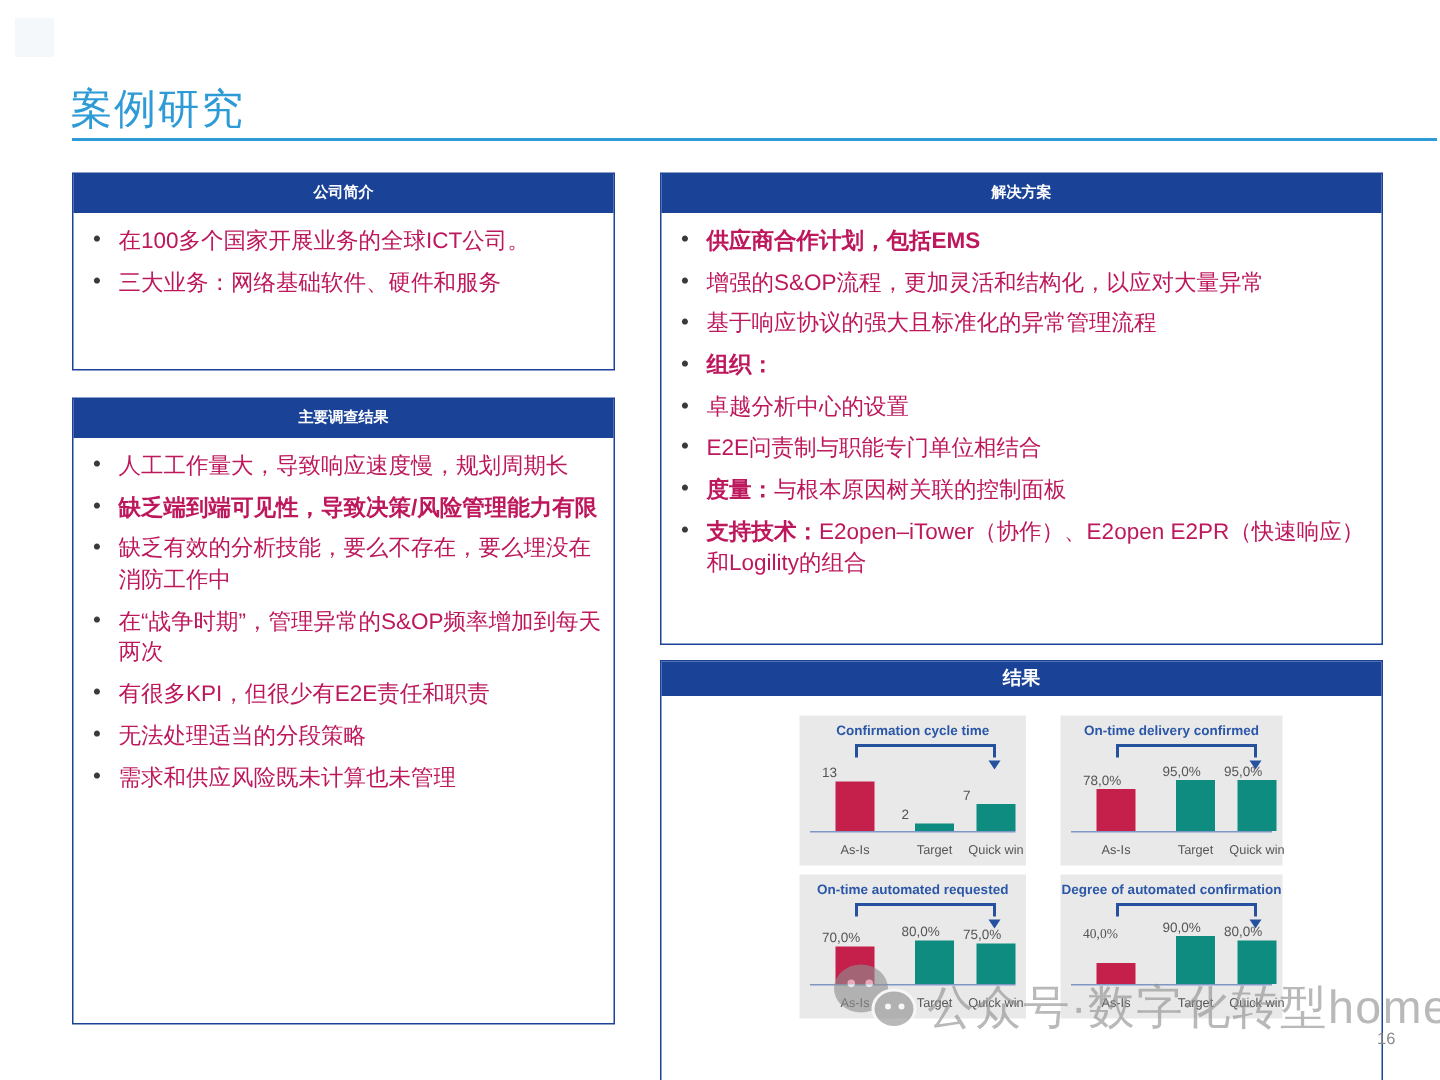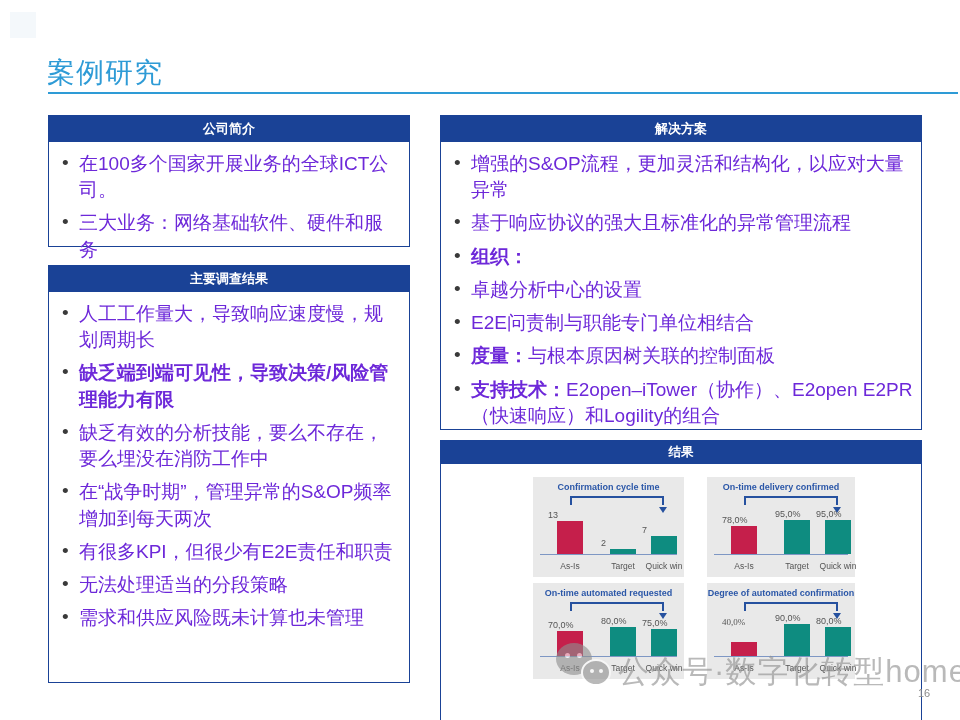--- a/index.html
+++ b/index.html
@@ -13,32 +13,32 @@
   .logo-mark { position:absolute; left:10px; top:12px; width:26px; height:26px; background:#F4F8FB; }
   .slide-title {
     position:absolute; left:47px; top:54px;
     font-size:28px; color:#2E9BD6; font-weight:400; letter-spacing:1px;
   }
   .title-rule { position:absolute; left:48px; top:92px; width:910px; border-top:2px solid #2E9BD6; }
 
   .panel { position:absolute; border:1.5px solid #1A4296; background:#fff; }
   .panel-header {
     background:#1A4296; color:#ffffff; font-weight:bold;
-    font-size:13px; text-align:center; line-height:26px; height:26px;
+    font-size:10px; text-align:center; line-height:26px; height:26px;
   }
   .box-company  { left:48px;  top:115px; width:362px; height:132px; }
   .box-findings { left:48px;  top:265px; width:362px; height:418px; }
   .box-solution { left:440px; top:115px; width:482px; height:315px; }
   .box-results  { left:440px; top:440px; width:482px; height:299px; }
   .box-results .panel-header { height:23px; line-height:23px; font-size:12.5px; }
 
   ul.bullets { list-style:none; margin:9px 8px 0 4px; }
   ul.bullets li {
     position:relative; padding-left:26px; margin-bottom:7px;
-    font-size:19px; line-height:1.38; color:#6d28d9;
+    font-size:15px; line-height:1.38; color:#be185d;
   }
   ul.bullets li::before { content:"•"; position:absolute; left:9px; top:-1px; color:#3a3a3a; }
   ul.bullets li b { font-weight:bold; }
 
   
   .chart-panel { position:absolute; background:#E9E9E9; }
   .chart-panel.c0 { left:92px;  top:36px;  width:151px; height:100px;padding-left:40px; }
   .chart-panel.c1 { left:266px; top:36px;  width:148px; height:100px; }
   .chart-panel.c2 { left:92px;  top:142px; width:151px; height:96px; }
   .chart-panel.c3 { left:266px; top:142px; width:148px; height:96px; }
@@ -98,20 +98,21 @@
       <li>在“战争时期”，管理异常的S&amp;OP频率增加到每天两次</li>
       <li>有很多KPI，但很少有E2E责任和职责</li>
       <li>无法处理适当的分段策略</li>
       <li>需求和供应风险既未计算也未管理</li>
     </ul>
 </div>
 
 <div class="panel box-solution">
   <div class="panel-header">解决方案</div>
   <ul class="bullets">
+      <li><b>供应商合作计划，包括EMS</b></li>
       <li>增强的S&amp;OP流程，更加灵活和结构化，以应对大量异常</li>
       <li>基于响应协议的强大且标准化的异常管理流程</li>
       <li><b>组织：</b></li>
       <li>卓越分析中心的设置</li>
       <li>E2E问责制与职能专门单位相结合</li>
       <li><b>度量：</b>与根本原因树关联的控制面板</li>
       <li><b>支持技术：</b>E2open–iTower（协作）、E2open E2PR（快速响应）和Logility的组合</li>
     </ul>
 </div>
 

